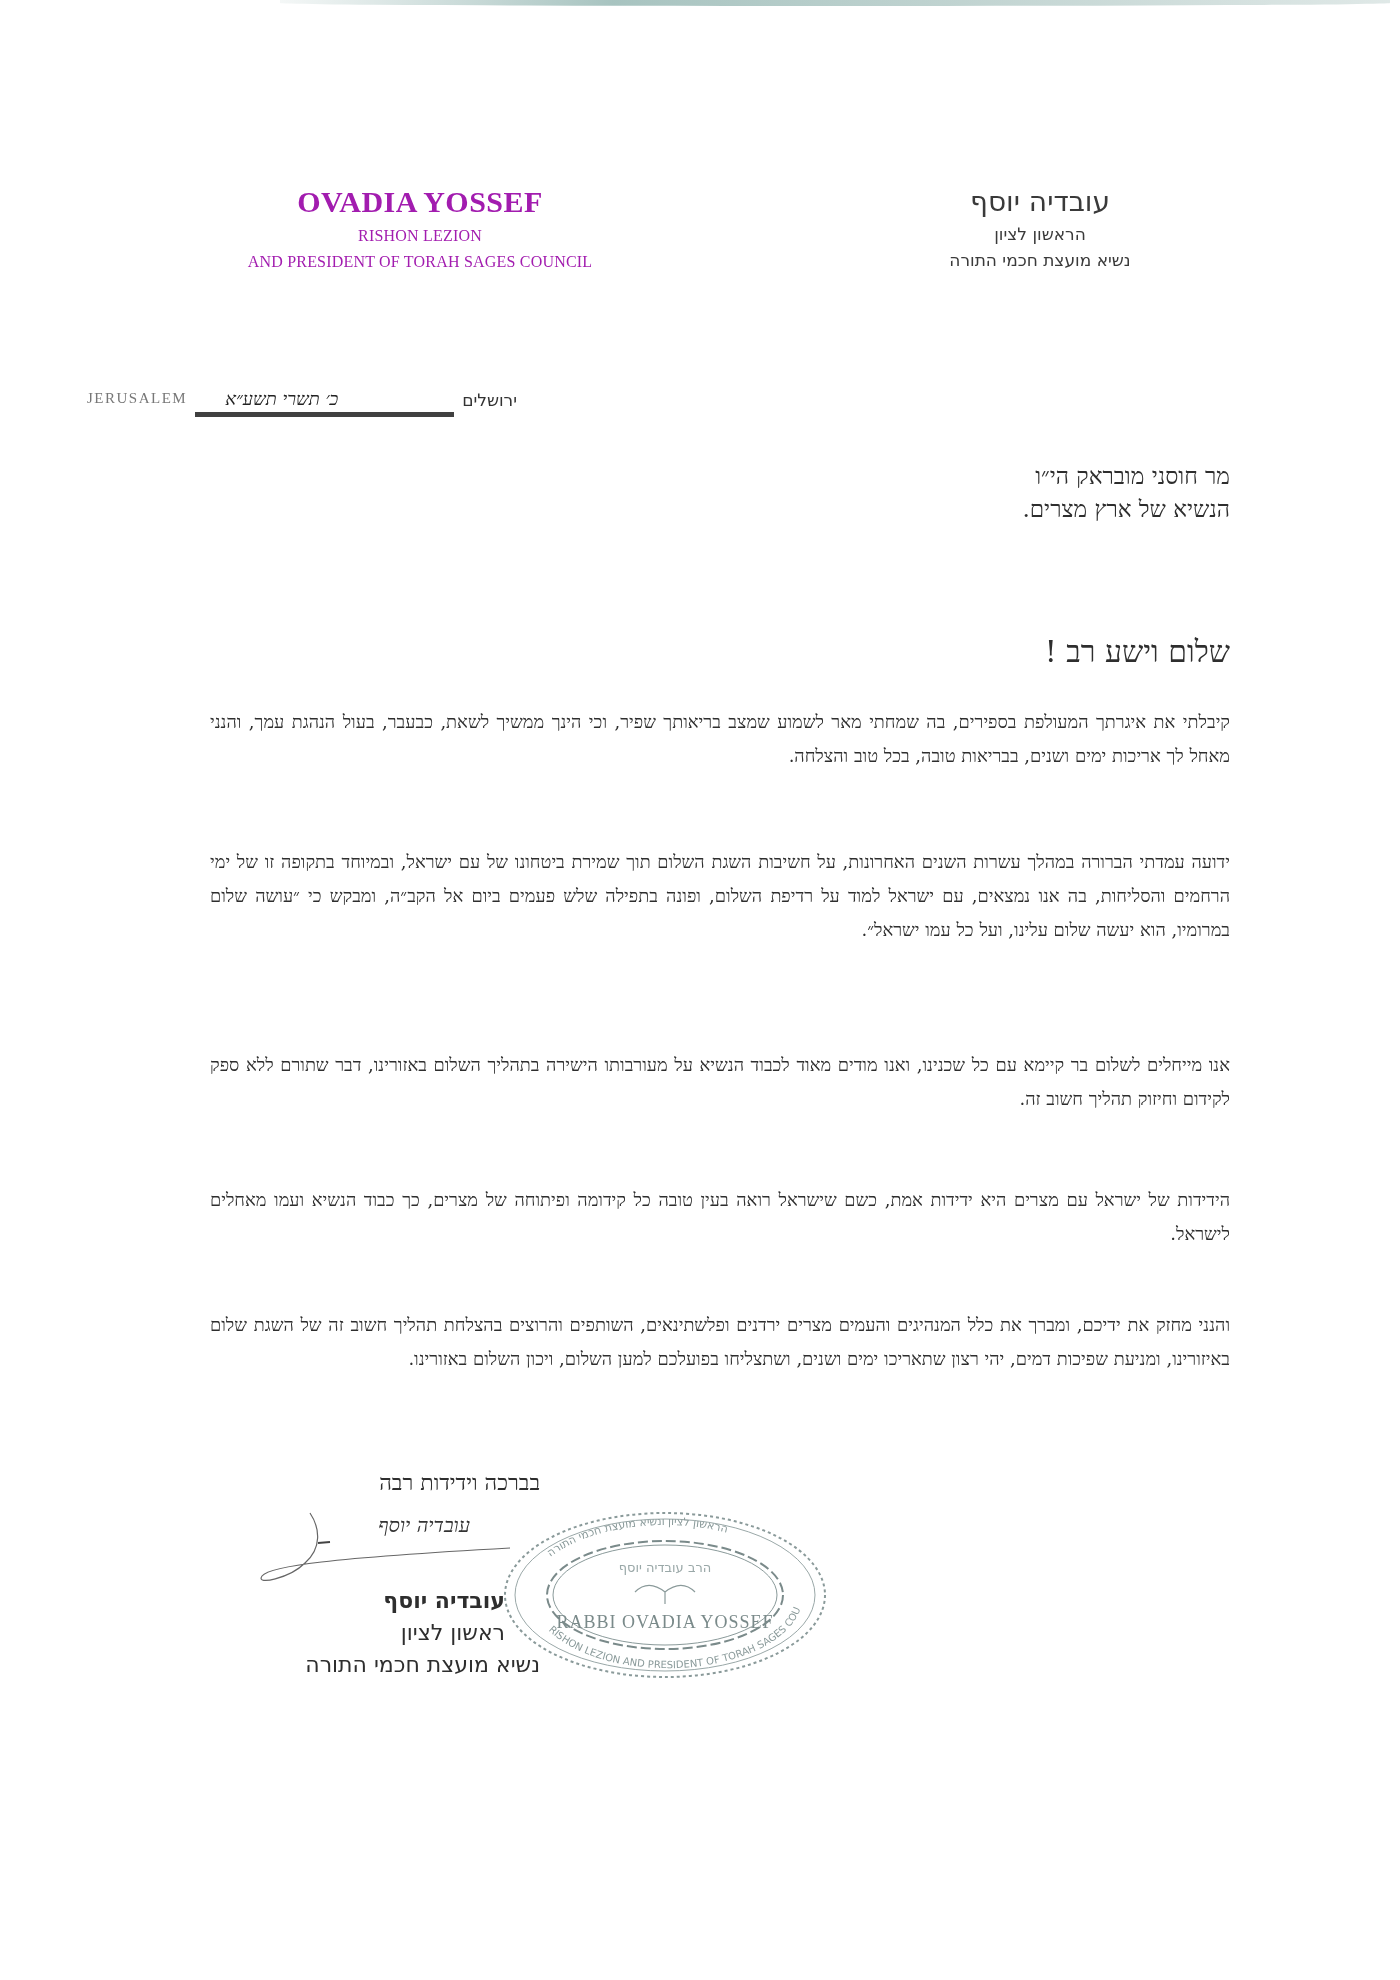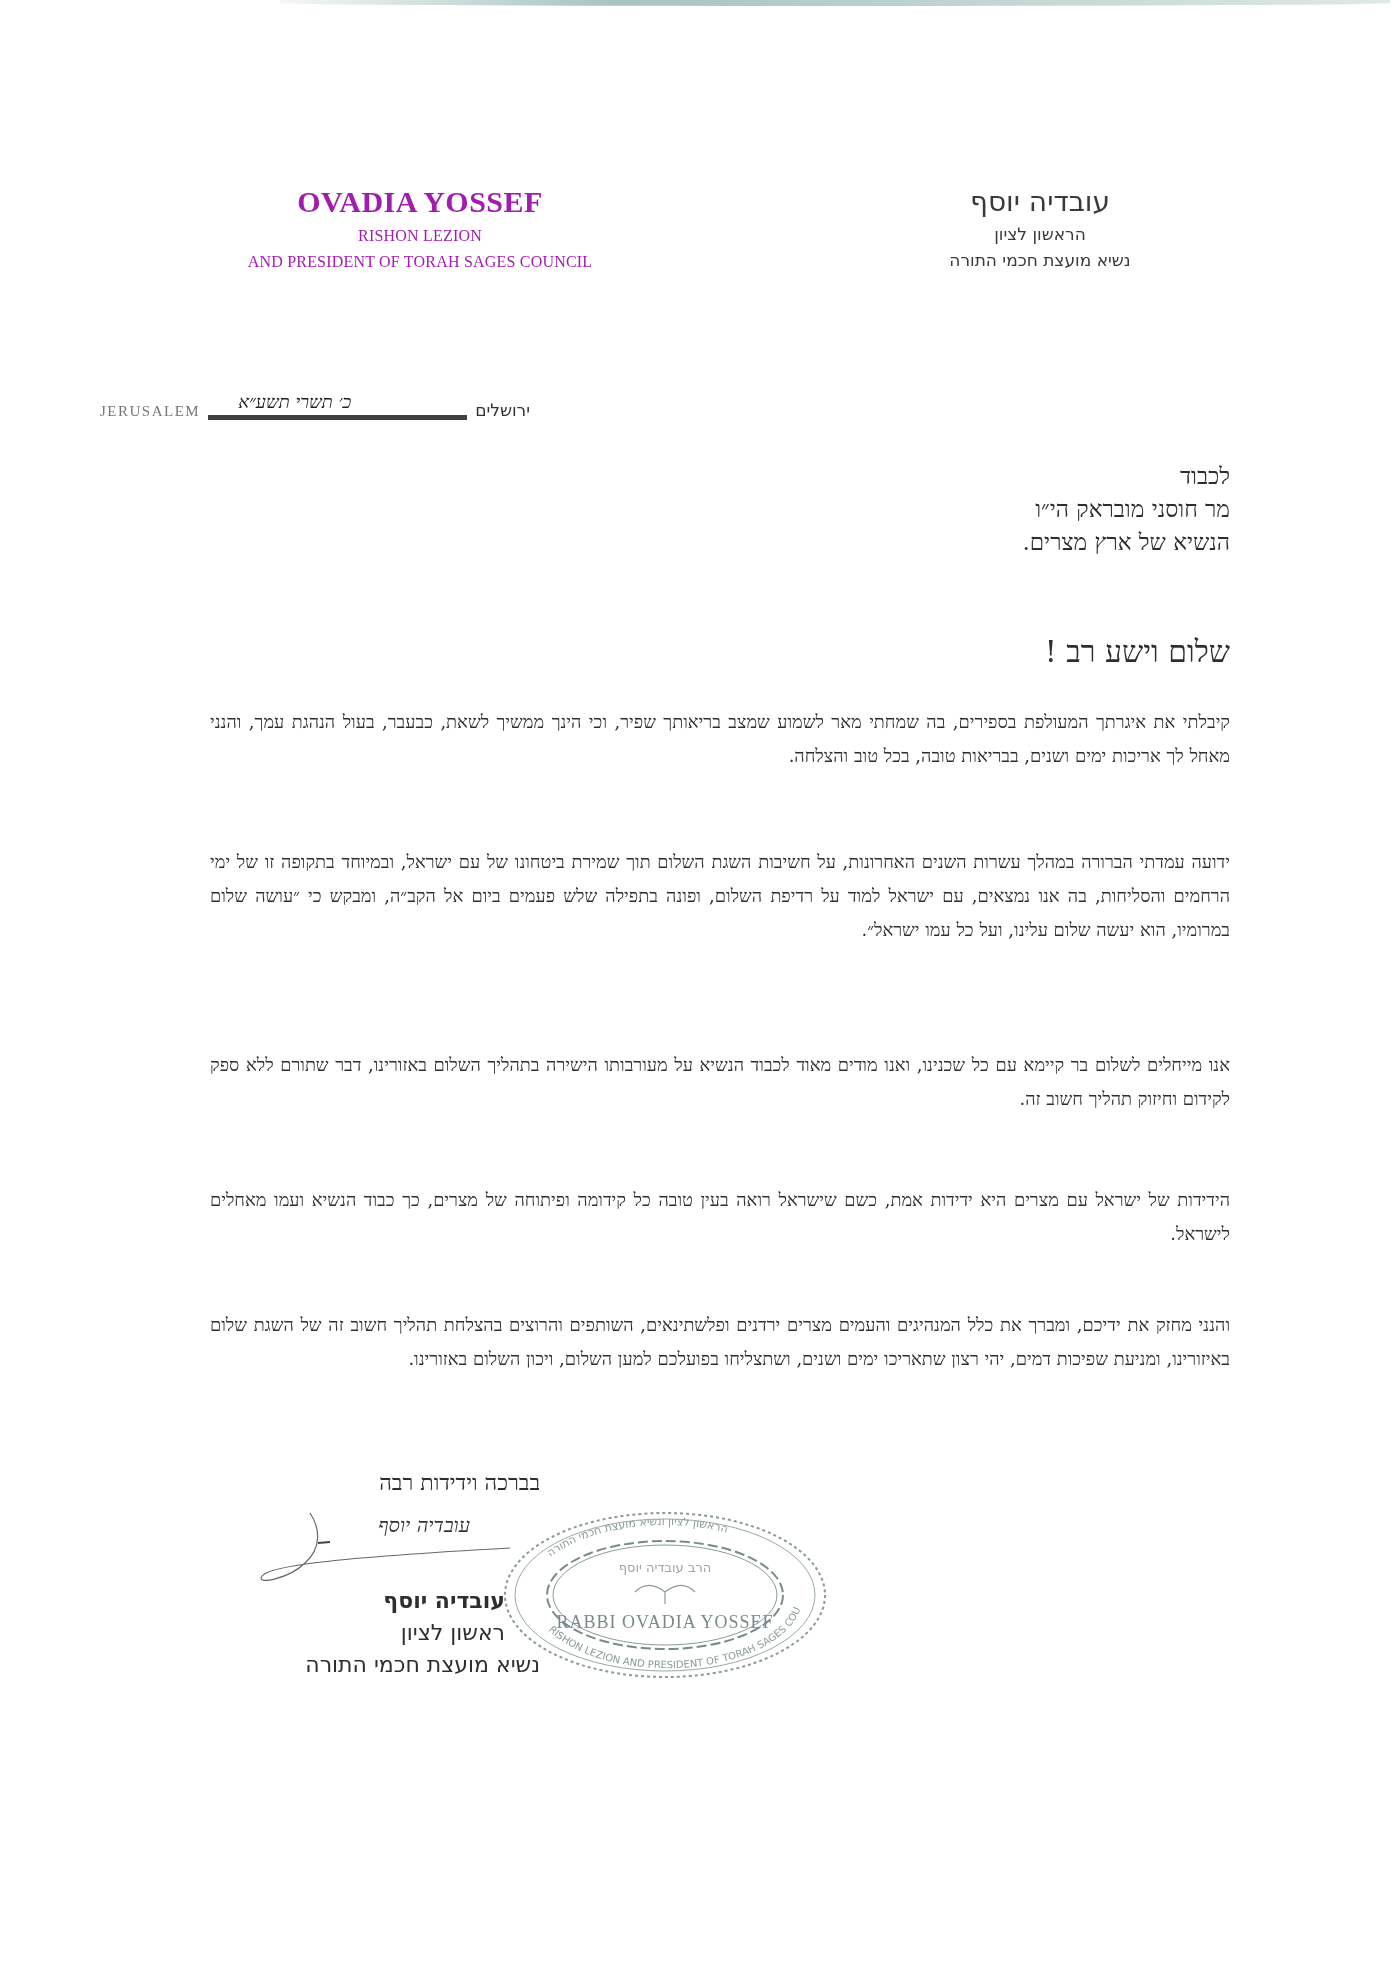--- a/index.html
+++ b/index.html
@@ -19,22 +19,22 @@
     .letterhead-en .name { font-size: 30px; font-weight: bold; letter-spacing: 0.5px; margin-bottom: 8px; }
     .letterhead-en .sub { font-size: 16px; margin-bottom: 8px; letter-spacing: 0.2px; }
     .letterhead-he {
       position: absolute; left: 880px; top: 185px; width: 320px; text-align: center; direction: rtl;
       font-family: "DejaVu Sans", sans-serif; color: #3a3a3a;
     }
     .letterhead-he .name { font-size: 28px; margin-bottom: 6px; }
     .letterhead-he .sub { font-size: 17px; margin-bottom: 6px; }
 
     .dateline {
-      position: absolute; left: 100px; top: 390px; width: 430px; height: 30px;
-      display: flex; align-items: flex-end; direction: ltr;
+      position: absolute; left: 87px; top: 390px; width: 430px; height: 30px;
+      display: flex; align-items: flex-start; direction: ltr;
     }
     .dateline .city-en { font-family: "Liberation Serif", serif; font-size: 15px; color: #777; letter-spacing: 1.5px; margin-right: 8px; }
     .dateline .line { flex: 1; border-bottom: 5px solid #404040; height: 22px; position: relative; }
     .dateline .handwritten { position: absolute; left: 30px; bottom: 2px; font-family: "DejaVu Serif", serif; font-style: italic; font-size: 18px; color: #222; direction: rtl; }
     .dateline .city-he { font-family: "DejaVu Sans", sans-serif; font-size: 17px; color: #333; margin-left: 8px; direction: rtl; }
 
     .body-text {
       position: absolute; left: 210px; width: 1020px; direction: rtl; text-align: right;
       font-family: "DejaVu Serif", serif; font-size: 18px; line-height: 34px; color: #2e2e2e;
     }
@@ -84,21 +84,20 @@
 
 <div class="dateline">
   <span class="city-en">JERUSALEM</span>
   <span class="line">
     <span class="handwritten">כ׳ תשרי תשע״א</span>
   </span>
   <span class="city-he">ירושלים</span>
 </div>
 
 <div class="body-text addressee">
-  <div>לכבוד</div>
   <div>מר חוסני מובראק הי״ו</div>
   <div>הנשיא של ארץ מצרים.</div>
 </div>
 
 <div class="body-text greeting">שלום וישע רב !</div>
 
 <div class="body-text para p1">קיבלתי את איגרתך המעולפת בספירים, בה שמחתי מאר לשמוע שמצב בריאותך שפיר, וכי הינך ממשיך לשאת, כבעבר, בעול הנהגת עמך, והנני מאחל לך אריכות ימים ושנים, בבריאות טובה, בכל טוב והצלחה.</div>
 <div class="body-text para p2">ידועה עמדתי הברורה במהלך עשרות השנים האחרונות, על חשיבות השגת השלום תוך שמירת ביטחונו של עם ישראל, ובמיוחד בתקופה זו של ימי הרחמים והסליחות, בה אנו נמצאים, עם ישראל למוד על רדיפת השלום, ופונה בתפילה שלש פעמים ביום אל הקב״ה, ומבקש כי ״עושה שלום במרומיו, הוא יעשה שלום עלינו, ועל כל עמו ישראל״.</div>
 <div class="body-text para p3">אנו מייחלים לשלום בר קיימא עם כל שכנינו, ואנו מודים מאוד לכבוד הנשיא על מעורבותו הישירה בתהליך השלום באזורינו, דבר שתורם ללא ספק לקידום וחיזוק תהליך חשוב זה.</div>
 <div class="body-text para p4">הידידות של ישראל עם מצרים היא ידידות אמת, כשם שישראל רואה בעין טובה כל קידומה ופיתוחה של מצרים, כך כבוד הנשיא ועמו מאחלים לישראל.</div>

